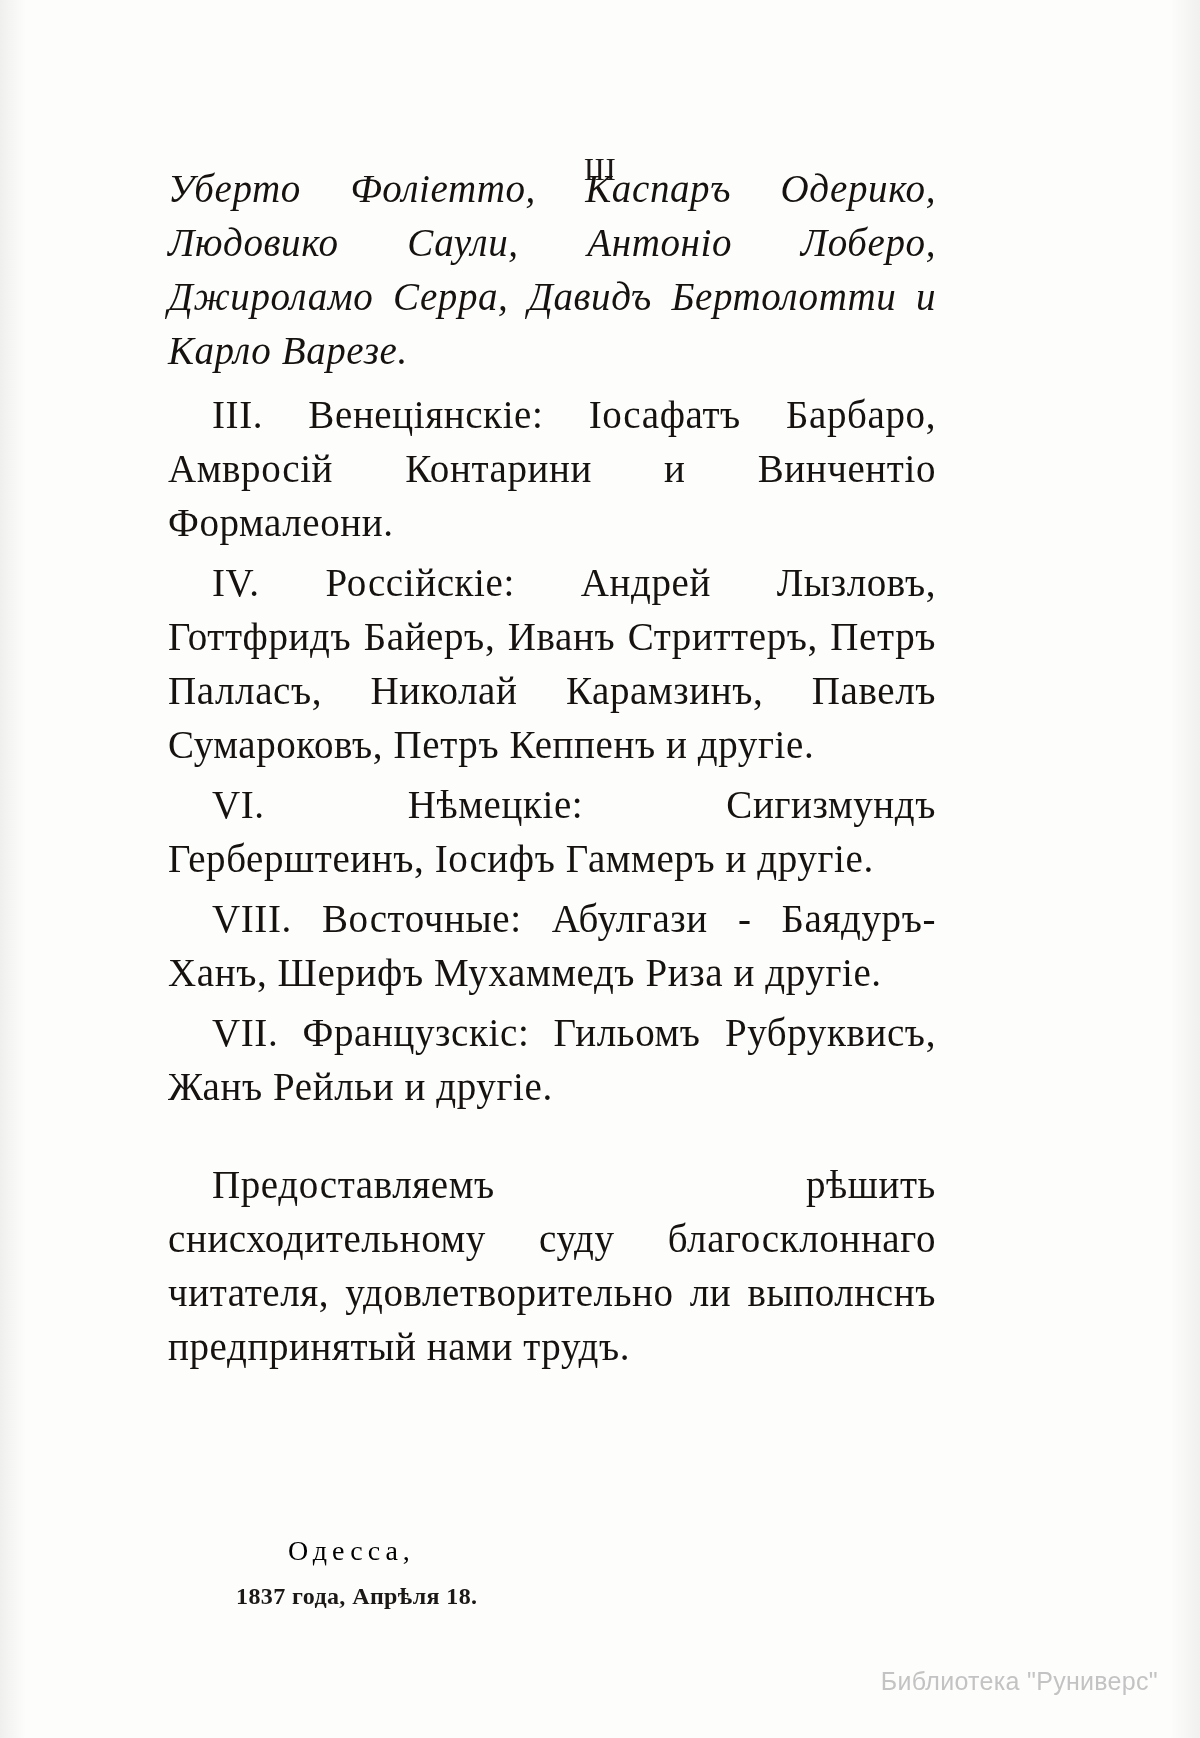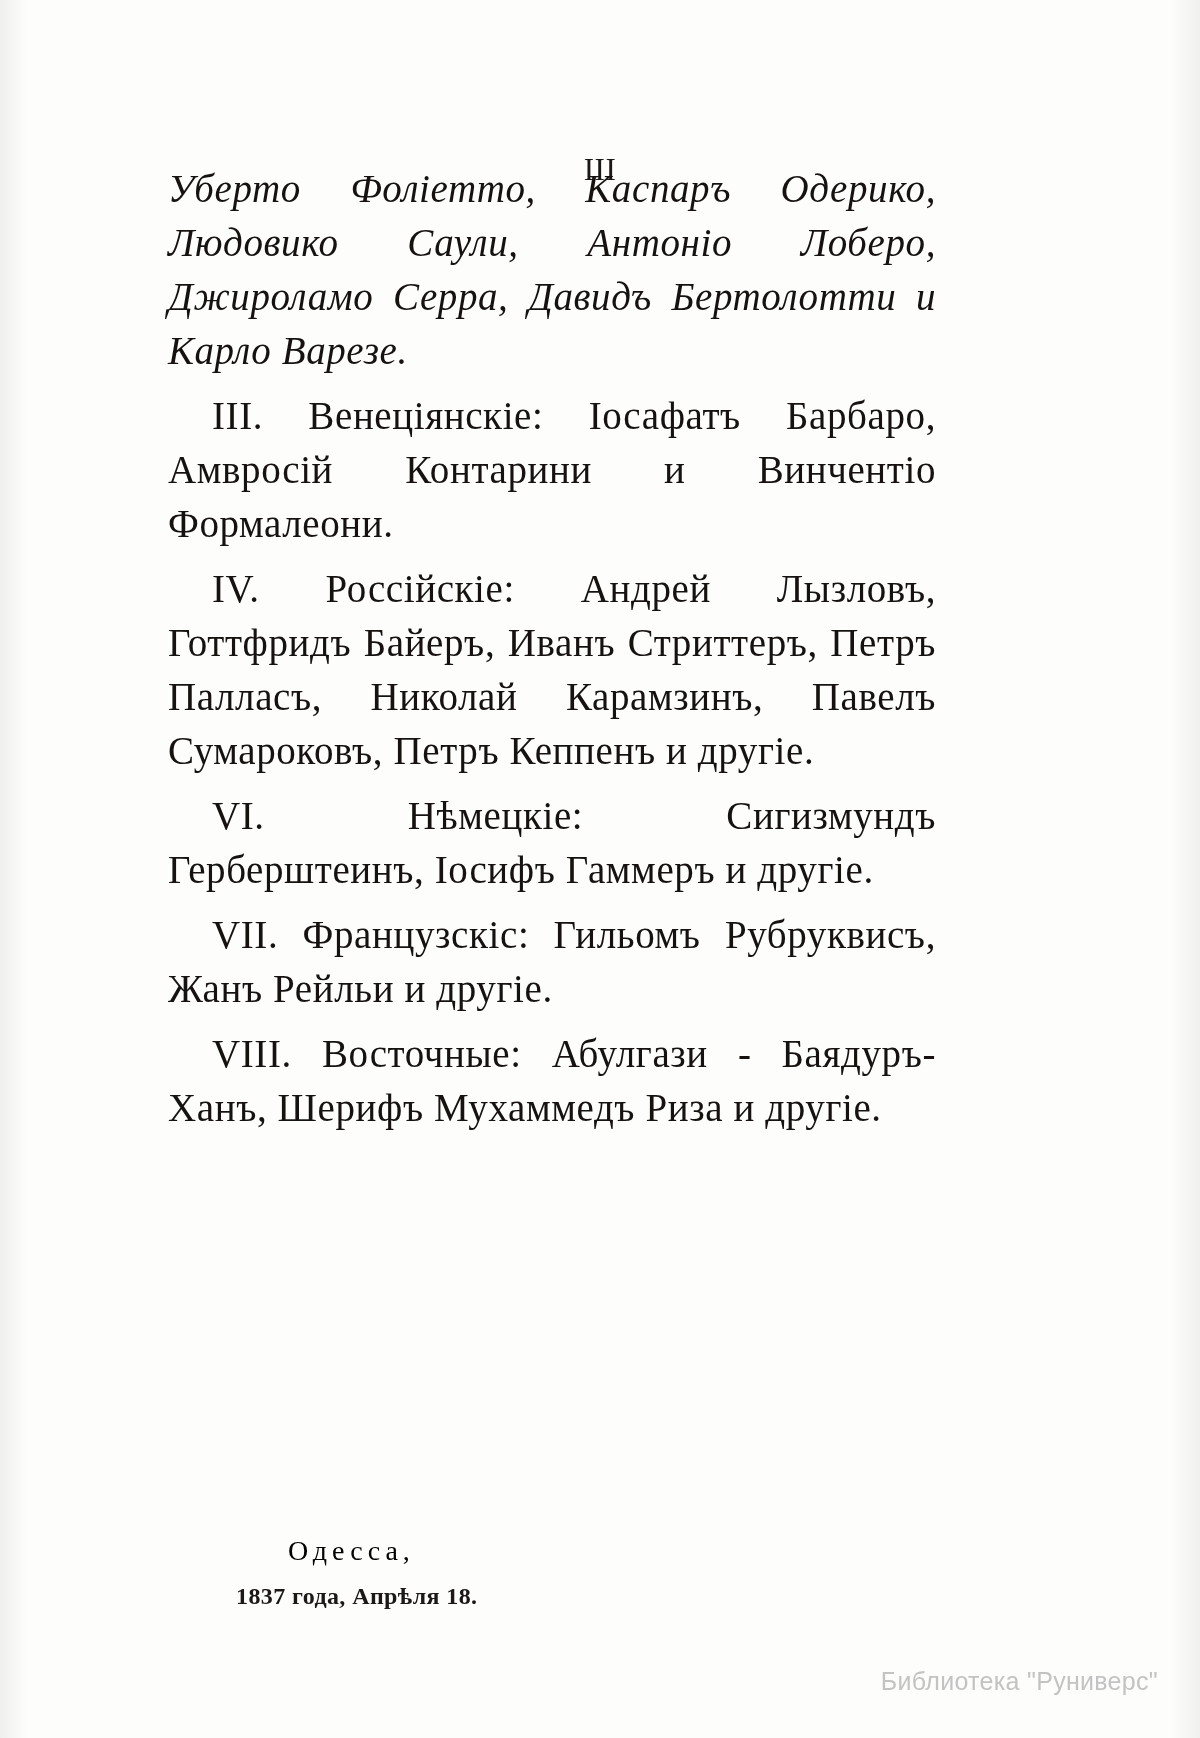--- a/index.html
+++ b/index.html
@@ -65,21 +65,20 @@
     line-height: 1.385;
     text-align: justify;
     text-justify: inter-word;
     letter-spacing: 0.6px;
     color: #15120f;
     font-weight: 500;
   }
 
   p.para.indent {
     text-indent: 44px;
-    margin-top: 11px;
   }
 
   p.opening {
     margin-bottom: 10px;
     font-style: italic;
   }
 
   p.closing {
     margin-top: 44px;
   }
@@ -119,22 +118,23 @@
 
 <div class="page">
 
   <div class="folio">III</div>
 
   <div class="textblock">
     <p class="para opening">Уберто Фоліетто, Каспаръ Одерико, Людовико Саули, Антоніо Лоберо, Джироламо Серра, Давидъ Бертолотти и Карло Варезе.</p>
     <p class="para indent">III. Венеціянскіе: Іосафатъ Барбаро, Амвросій Контарини и Винчентіо Формалеони.</p>
     <p class="para indent">IV. Россійскіе: Андрей Лызловъ, Готтфридъ Байеръ, Иванъ Стриттеръ, Петръ Палласъ, Николай Карамзинъ, Павелъ Сумароковъ, Петръ Кеппенъ и другіе.</p>
     <p class="para indent">VI. Нѣмецкіе: Сигизмундъ Герберштеинъ, Іосифъ Гаммеръ и другіе.</p>
+    <p class="para indent">VIII. Восточные: Абулгази - Баядуръ-Ханъ, Шерифъ Мухаммедъ Риза и другіе.</p>
     <p class="para indent">VII. Французскіс: Гильомъ Рубруквисъ, Жанъ Рейльи и другіе.</p>
-    <p class="para indent">VIII. Восточные: Абулгази - Баядуръ-Ханъ, Шерифъ Мухаммедъ Риза и другіе.</p>
+    <p class="para indent closing">Предоставляемъ рѣшить снисходительному суду благосклоннаго читателя, удовлетворительно ли выполнснъ предпринятый нами трудъ.</p>
   </div>
 
   <div class="colophon">
     <p class="city">Одесса,</p>
     <p class="date">1837 года, Апрѣля 18.</p>
   </div>
 
   <div class="watermark">Библиотека "Руниверс"</div>
 
 </div>

